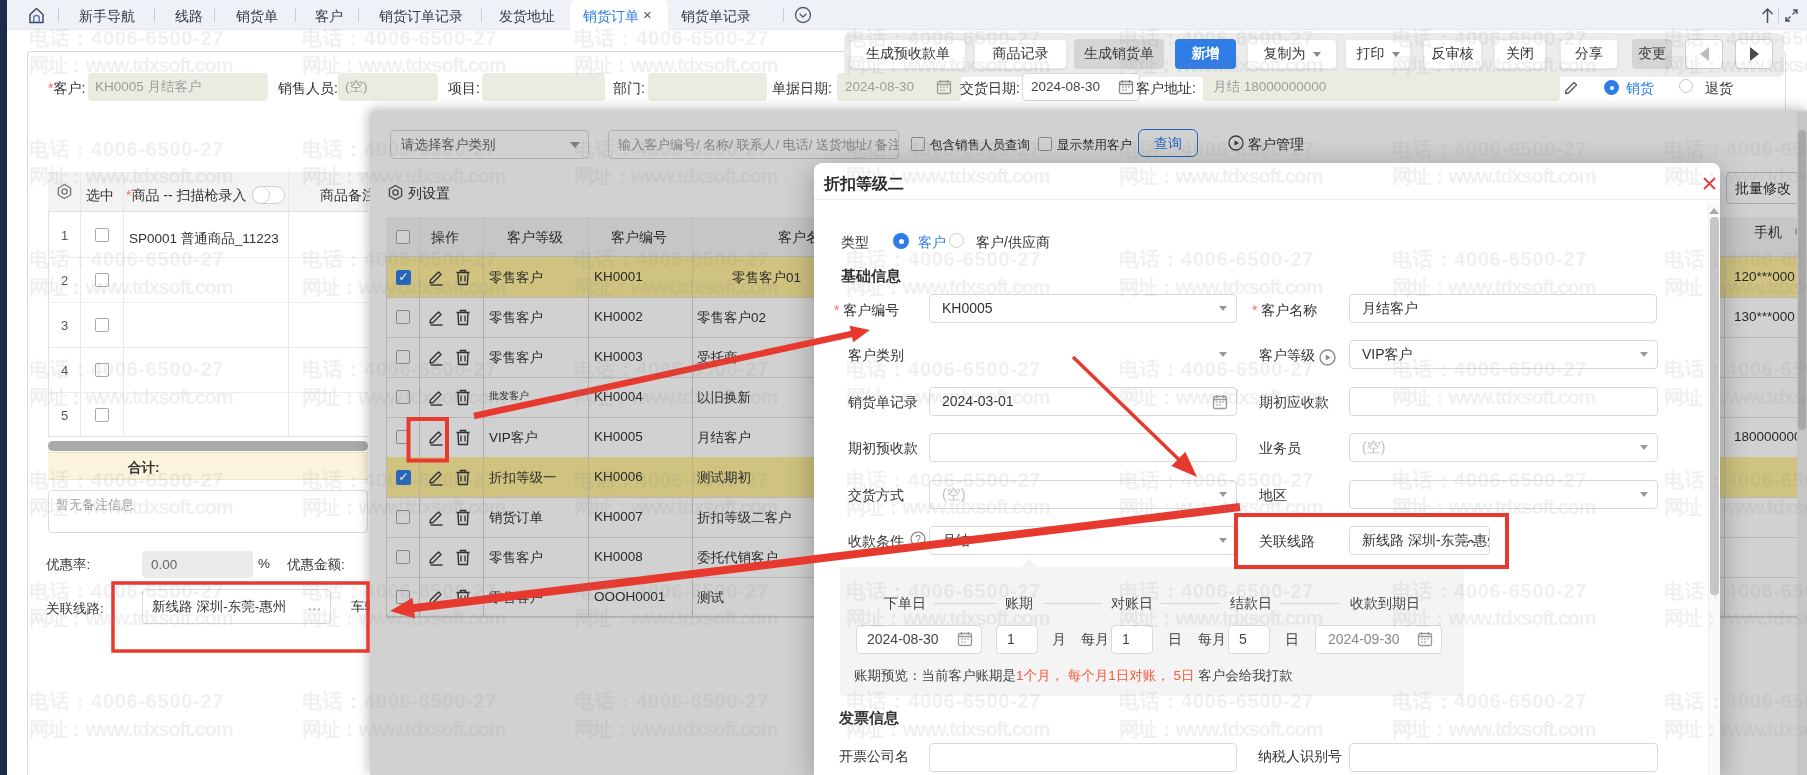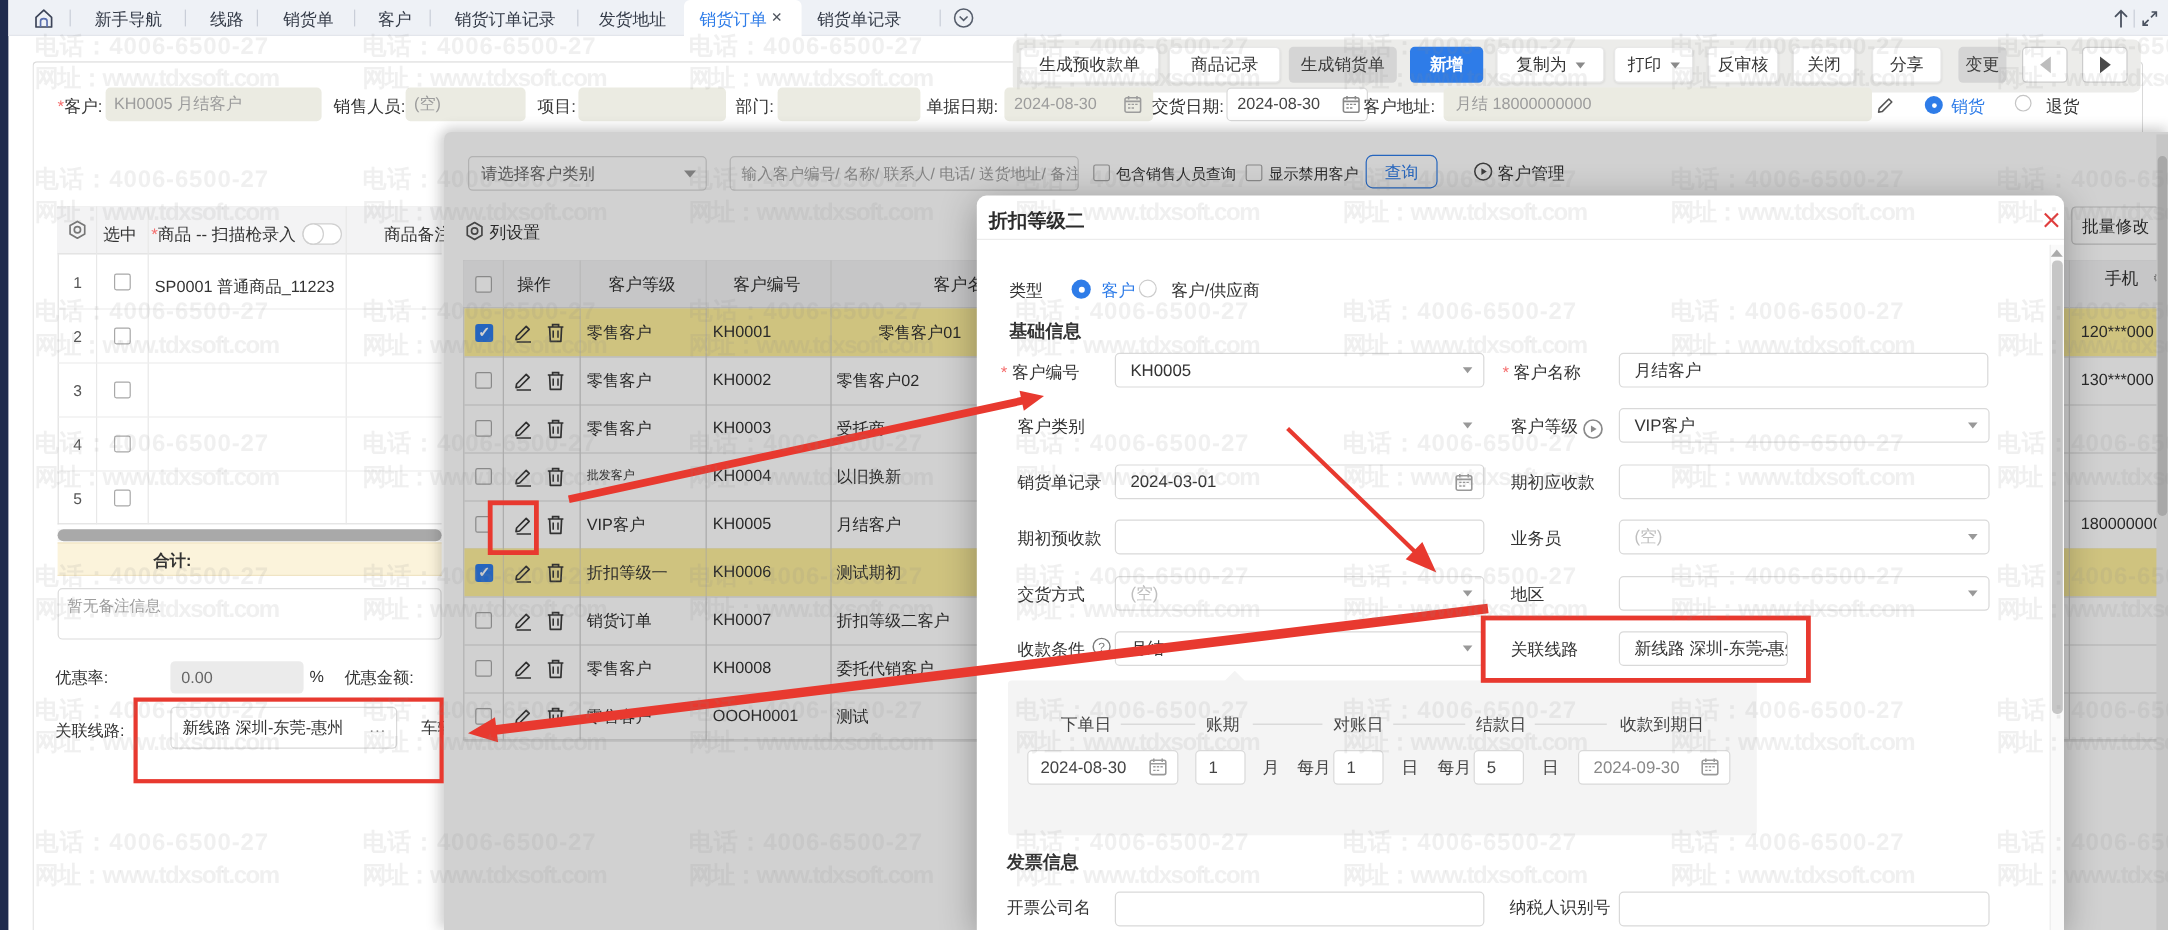--- a/index.html
+++ b/index.html
@@ -404,20 +404,21 @@
 <div class="lbl" style="left:354px;top:468px;color:#444;">日</div>
 <div class="lbl" style="left:384px;top:468px;color:#444;">每月</div>
 <div class="inp" style="left:414px;top:462px;width:42px;height:29px;line-height:27px;padding-left:10px;color:#444;">5</div>
 <div class="lbl" style="left:471px;top:468px;color:#444;">日</div>
 <div class="inp" style="left:501px;top:462px;width:127px;height:29px;line-height:27px;padding-left:12px;color:#888;">2024-09-30</div>
 <svg class="abs" style="left:603px;top:468px;" width="16" height="16" viewBox="0 0 16 16">
       <rect x="1.5" y="2.5" width="13" height="12" rx="1.5" fill="none" stroke="#999" stroke-width="1.3"></rect>
       <path d="M4.5 1 L4.5 4 M11.5 1 L11.5 4 M1.5 5.5 L14.5 5.5" stroke="#999" stroke-width="1.3" fill="none"></path>
       <path d="M4 8 h2 M7 8 h2 M10 8 h2 M4 11 h2 M7 11 h2" stroke="#999" stroke-width="1.2"></path>
     </svg>
+<div class="lbl" style="left:40px;top:504px;font-size:13.5px;color:#444;">账期预览：当前客户账期是<span style="color:#f25a3c;">1个月，</span> <span style="color:#f25a3c;">每个月1日对账，</span>  <span style="color:#f25a3c;">5日</span> 客户会给我打款</div>
 <div class="abs" style="left:25px;top:546px;font-size:15px;font-weight:bold;color:#333;">发票信息</div>
 <div class="lbl" style="left:25px;top:585px;">开票公司名</div>
 <div class="inp" style="left:115px;top:580px;width:308px;height:29px;"></div>
 <div class="lbl" style="left:444px;top:585px;">纳税人识别号</div>
 <div class="inp" style="left:535px;top:580px;width:309px;height:29px;"></div>
 <div class="abs" style="left:894px;top:41px;width:12px;height:571px;background:#fafafa;border-left:1px solid #ededed;"></div>
 <div class="abs" style="left:895px;top:45px;width:0;height:0;border-left:5px solid transparent;border-right:5px solid transparent;border-bottom:6px solid #aaa;"></div>
 <div class="abs" style="left:895.5px;top:54px;width:9px;height:378px;border-radius:4px;background:#c6c6c6;"></div>
 </div>
 <svg class="abs" style="left:0;top:0;z-index:30;pointer-events:none;" width="1807" height="775" viewBox="0 0 1807 775">

